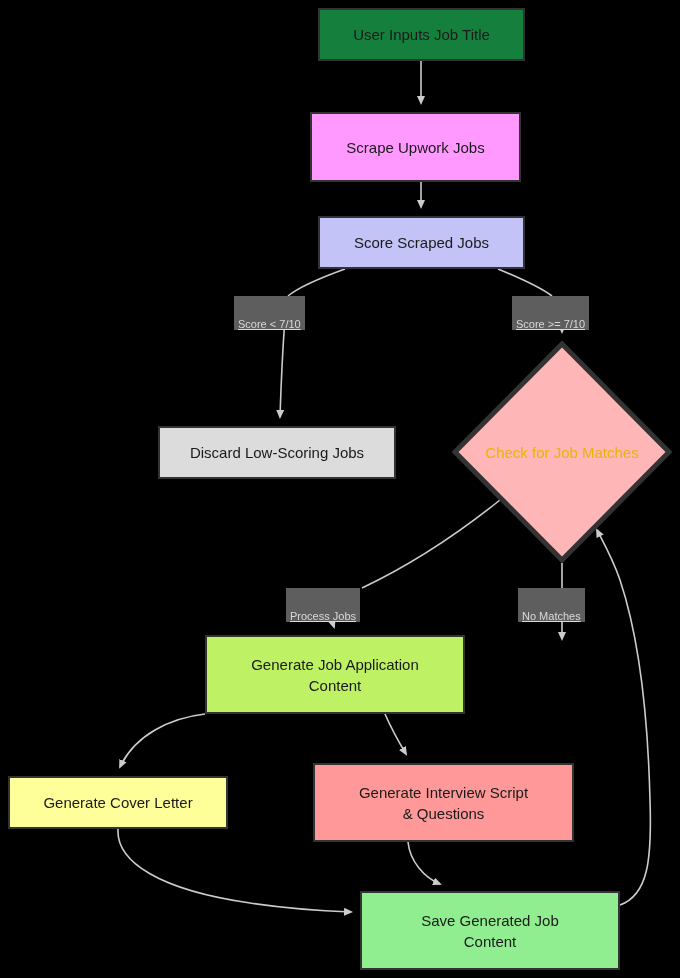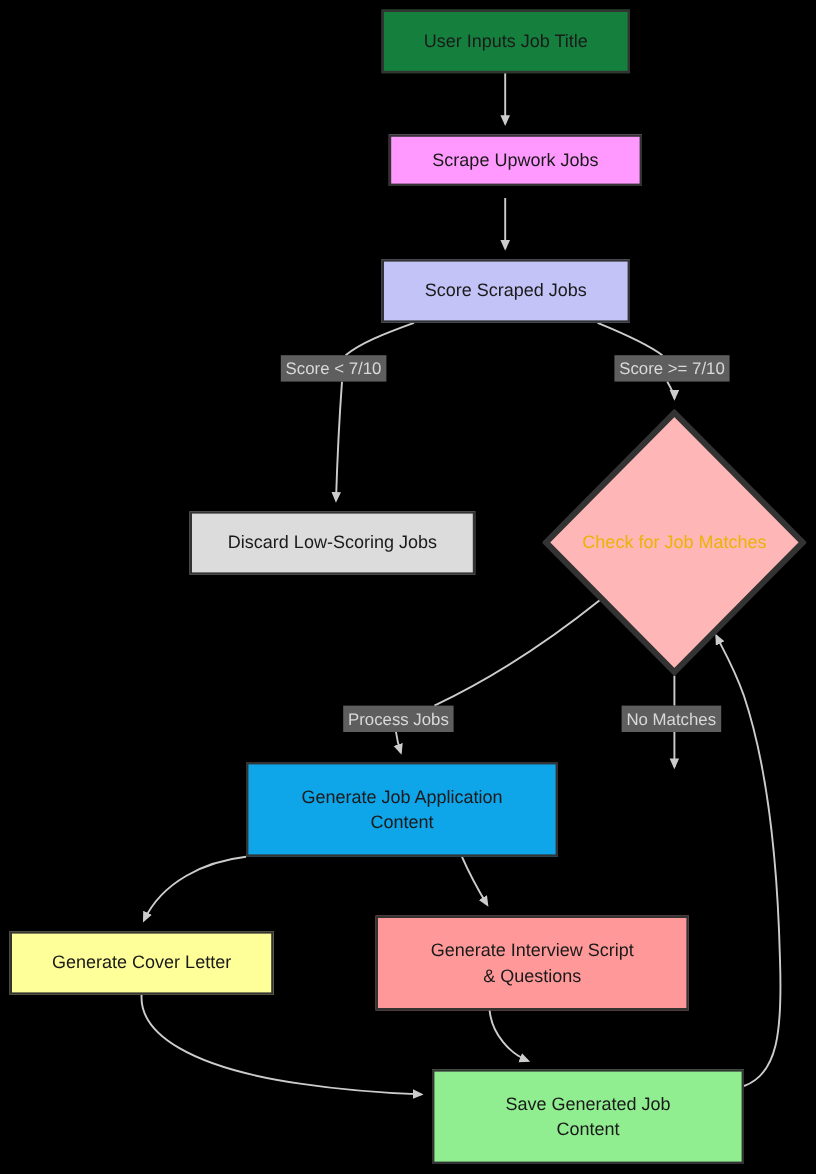--- a/index.html
+++ b/index.html
@@ -59,28 +59,29 @@
     color: #eab308;
     font-size: 15px;
     line-height: 21px;
     font-family: "Liberation Sans", sans-serif;
     z-index: 2;
   }
   .edge-label {
     position: absolute;
     background: #5e5e5e;
     color: #d9d9d9;
-    font-size: 14px;
+    font-size: 11px;
     line-height: 22px;
     height: 22px;
-    padding: 0 4px;
+    padding: 17px 4px;
     box-sizing: border-box;
     white-space: nowrap;
     font-family: "Liberation Sans", sans-serif;
     z-index: 3;
+    text-decoration: underline;
   }
 </style>
 </head>
 <body>
 
 <div id="canvas">
 
   <svg class="edges" viewBox="0 0 680 978">
     <defs>
       <marker id="arrow" markerWidth="10" markerHeight="10" refX="7" refY="4" orient="auto" markerUnits="userSpaceOnUse">
@@ -112,40 +113,40 @@
 
     <path d="M408,842 C410,862 425,878 440,884" stroke="#cccccc" stroke-width="1.6" fill="none" marker-end="url(#arrow)"></path>
 
     <path d="M620,905 C648,895 652,860 650,800 C648,720 640,640 620,580 C612,557 602,540 597,530" stroke="#cccccc" stroke-width="1.6" fill="none" marker-end="url(#arrow)"></path>
   </svg>
 
   <div class="node" style="left:318px; top:8px; width:207px; height:53px; background:#15803d;">
     <span>User Inputs Job Title</span>
   </div>
 
-  <div class="node" style="left:324px; top:112px; width:211px; height:43px; background:#ff99ff;">
+  <div class="node" style="left:310px; top:112px; width:211px; height:70px; background:#ff99ff;">
     <span>Scrape Upwork Jobs</span>
   </div>
 
   <div class="node" style="left:318px; top:216px; width:207px; height:53px; background:#c3c3f8;">
     <span>Score Scraped Jobs</span>
   </div>
 
   <div class="node" style="left:158px; top:426px; width:238px; height:53px; background:#dcdcdc;">
     <span>Discard Low-Scoring Jobs</span>
   </div>
 
   <div class="node-diamond" style="left:452px; top:341px; width:220px; height:222px;">
     <svg class="diamond-shape" viewBox="0 0 220 222" preserveAspectRatio="none">
       <polygon points="110,3 217,111 110,219 3,111" fill="#ffb6b6" stroke="#333333" stroke-width="5"></polygon>
     </svg>
     <span class="diamond-label">Check for Job Matches</span>
   </div>
 
-  <div class="node" style="left:205px; top:635px; width:260px; height:79px; background:#0ea5e9;">
+  <div class="node" style="left:205px; top:635px; width:260px; height:79px; background:#bef264;">
     <span>Generate Job Application
 Content</span>
   </div>
 
 
   <div class="node" style="left:8px; top:776px; width:220px; height:53px; background:#ffff99;">
     <span>Generate Cover Letter</span>
   </div>
 
   <div class="node" style="left:277px; top:763px; width:261px; height:79px; background:#ff9999;margin-left:36px;">

